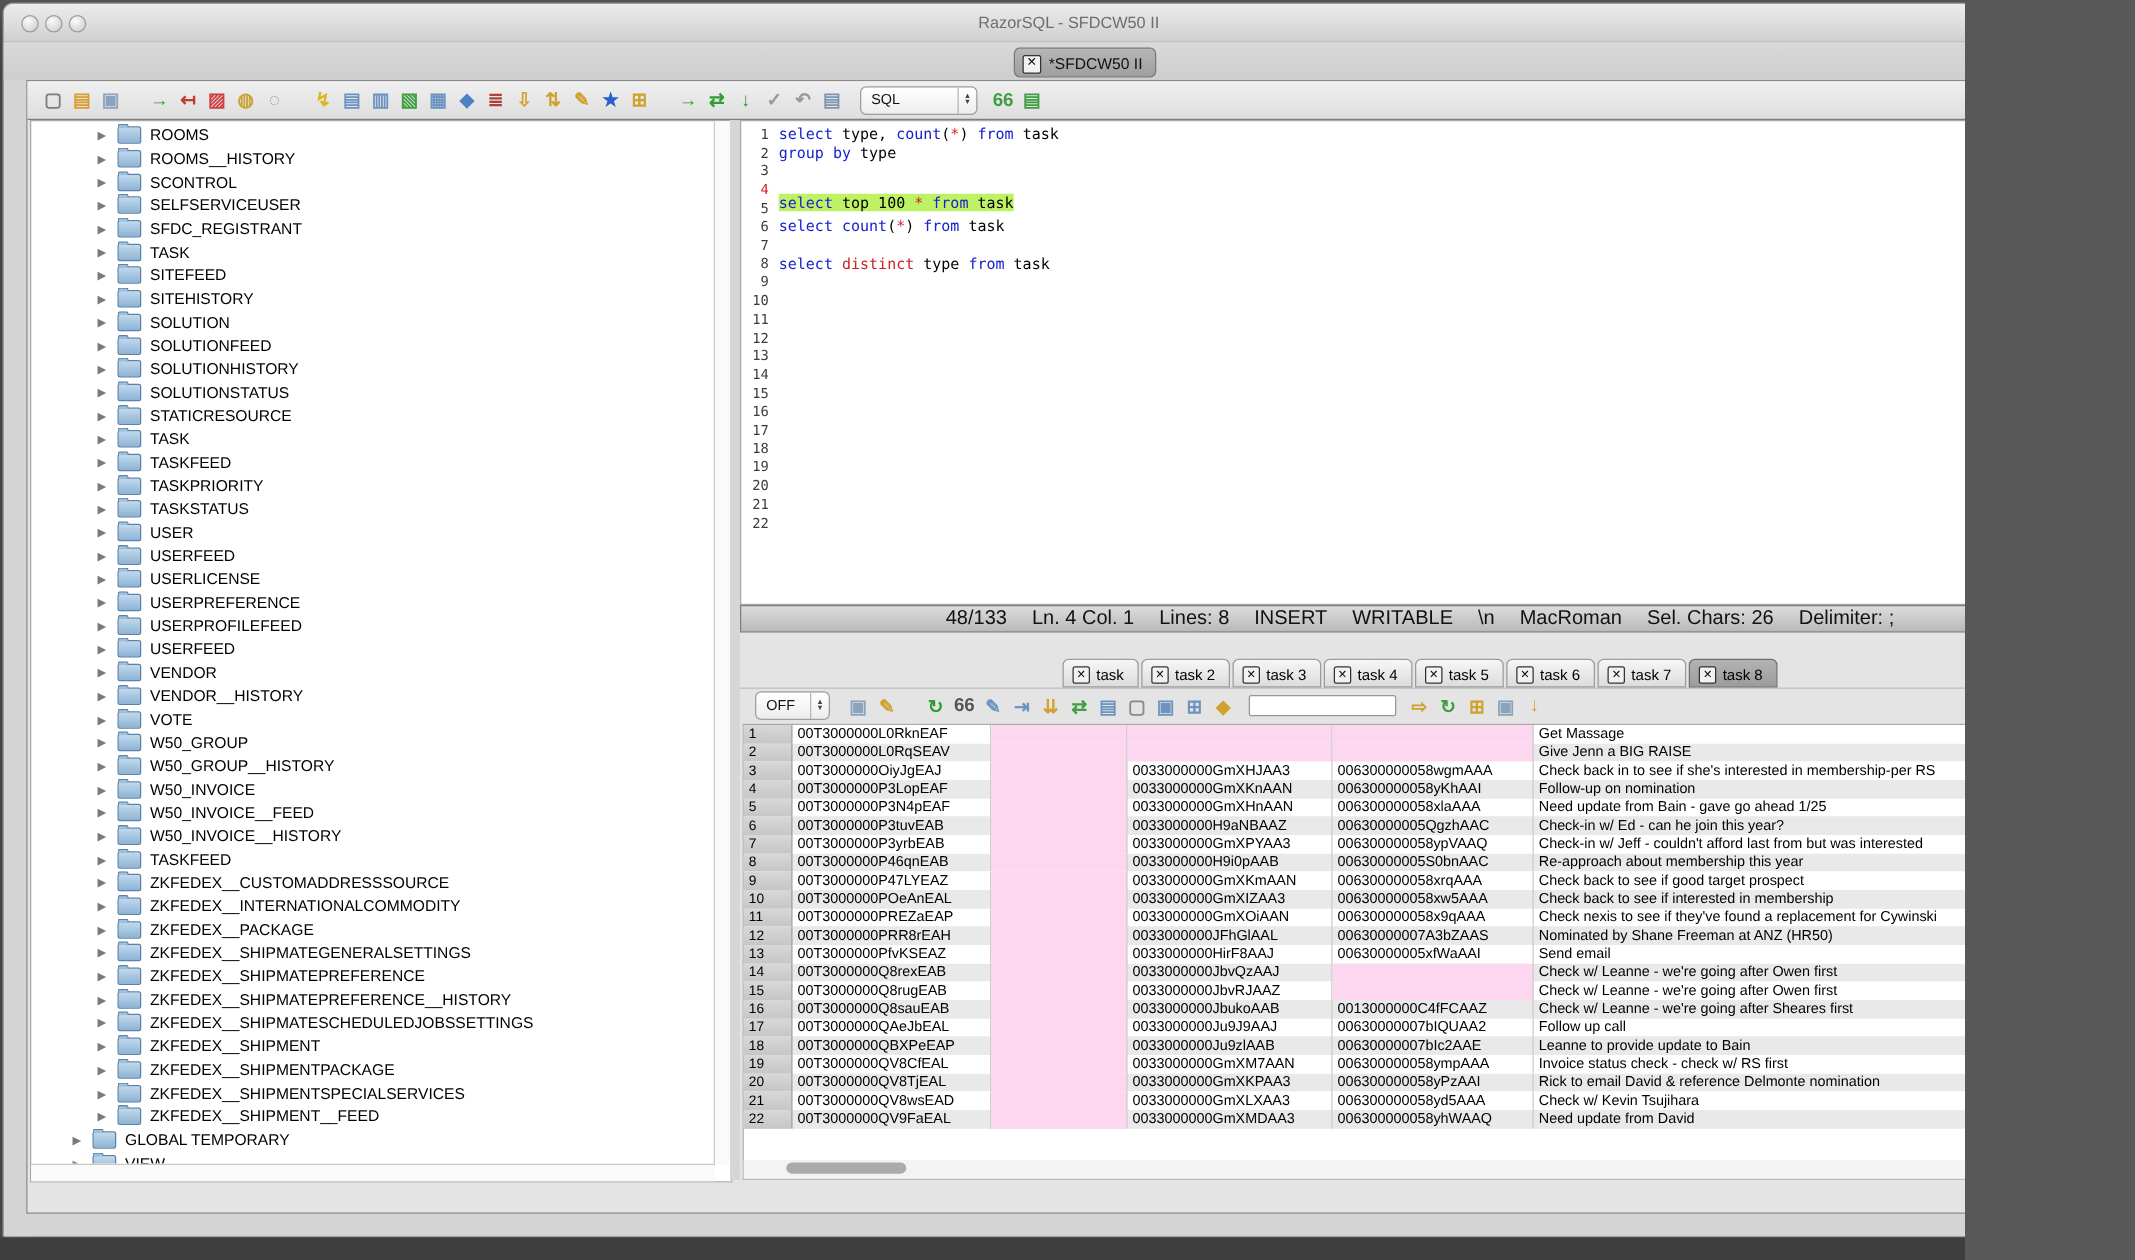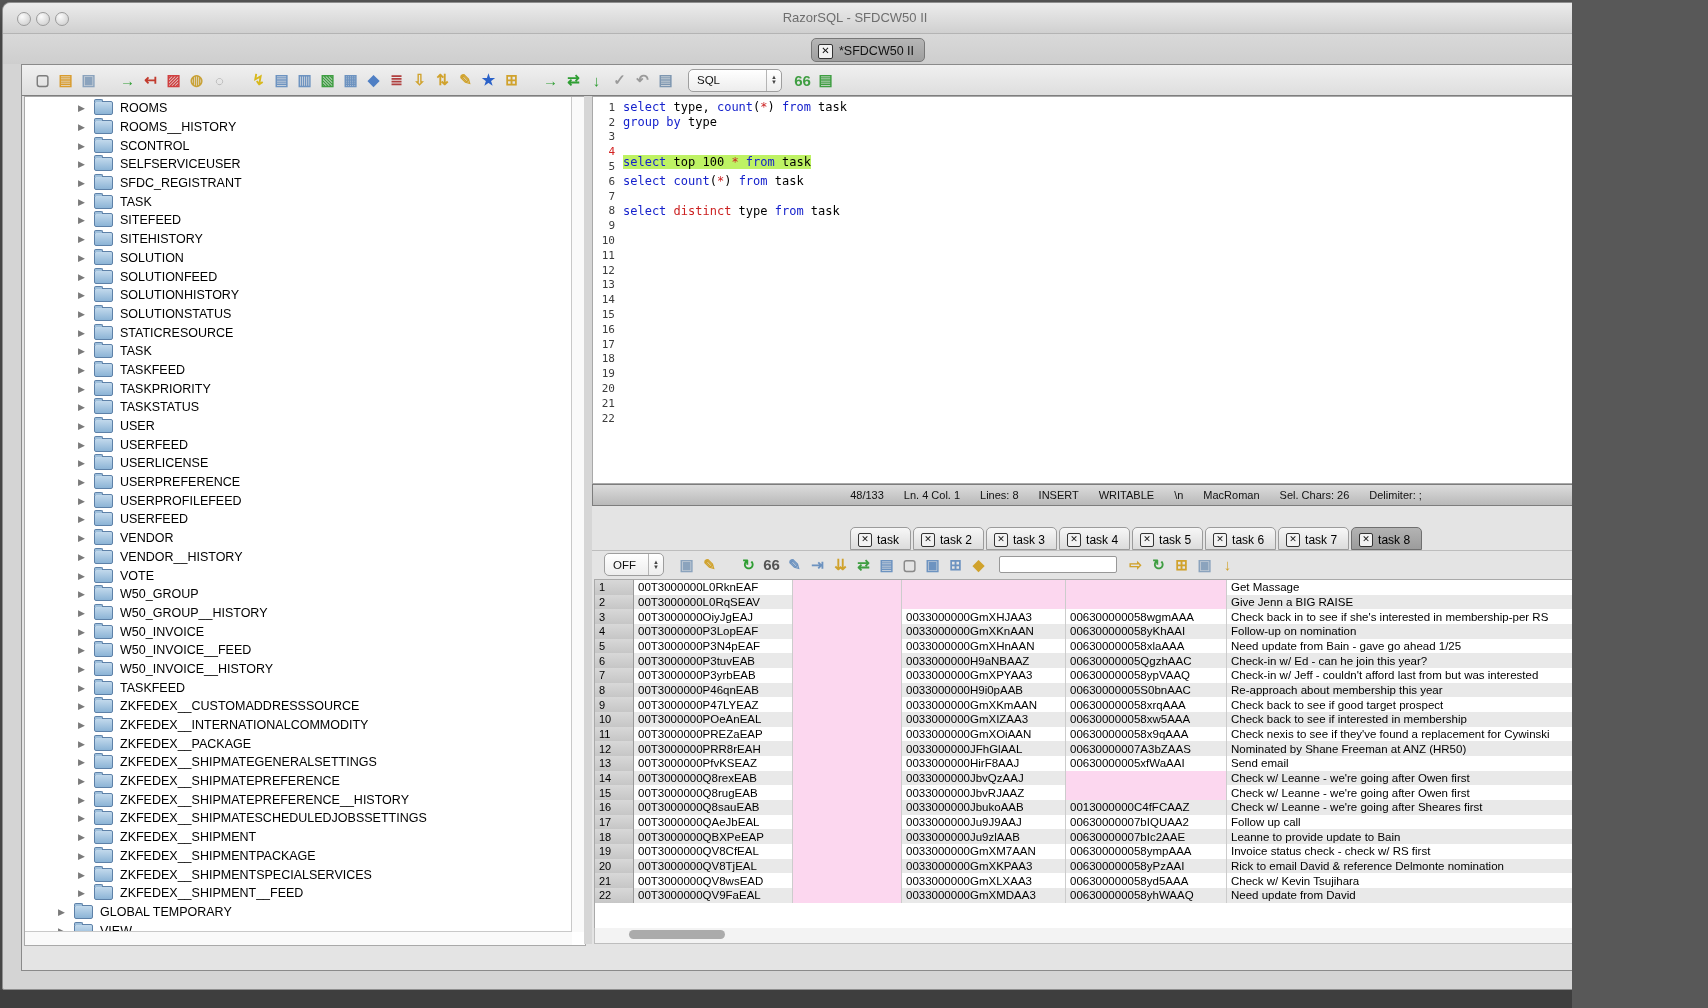--- a/index.html
+++ b/index.html
@@ -55,21 +55,21 @@
   .code-line .ln{width:20px;text-align:right;margin-right:8px;font-size:11px;color:#3c3c3c;}
   .code-line.sel .ln{color:#d42222;}
   .code-line .parts{display:inline-block;}
   .code-line.sel .parts{background:#bef264;margin-top:21px;}
   .seg.kw{color:#1622cc;}
   .seg.pl{color:#000;}
   .seg.st{color:#cc2222;}
   
   #ed-status{position:absolute;left:0;top:388px;width:1086px;height:20px;
     background:linear-gradient(#dcdcdc,#b9b9b9);border:1px solid #7d7d7d;
-    display:flex;align-items:center;justify-content:center;gap:20px;font-size:11px;color:#111;}
+    display:flex;align-items:center;justify-content:center;gap:20px;font-size:16px;color:#111;}
   .grip{position:absolute;right:4px;top:3px;bottom:3px;width:10px;
     background:repeating-linear-gradient(90deg,#9a9a9a 0 1px,transparent 1px 3px);}
   
   #rtabs{position:absolute;left:0;top:428px;right:0;height:26px;display:flex;align-items:flex-end;
     padding-left:258px;border-bottom:1px solid #bdbdbd;}
   .rtab{height:19px;padding:2px 11px 0 7px;margin-right:2px;display:flex;align-items:center;gap:5px;
     background:linear-gradient(#f7f7f7,#dcdcdc);border:1px solid #9b9b9b;border-radius:5px 5px 0 0;
     font-size:12px;color:#000;}
   .rtab.active{background:linear-gradient(#b3b3b3,#9c9c9c);border-color:#6f6f6f;}
   .rtab .closebox{width:12px;height:12px;font-size:9px;line-height:10px;}

